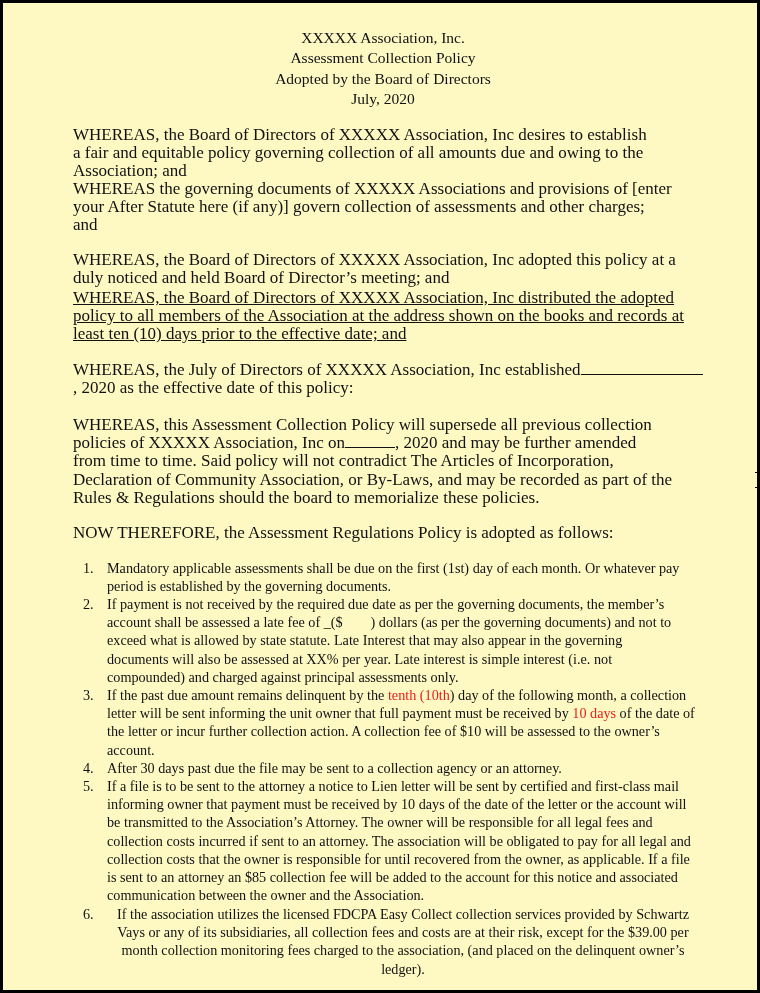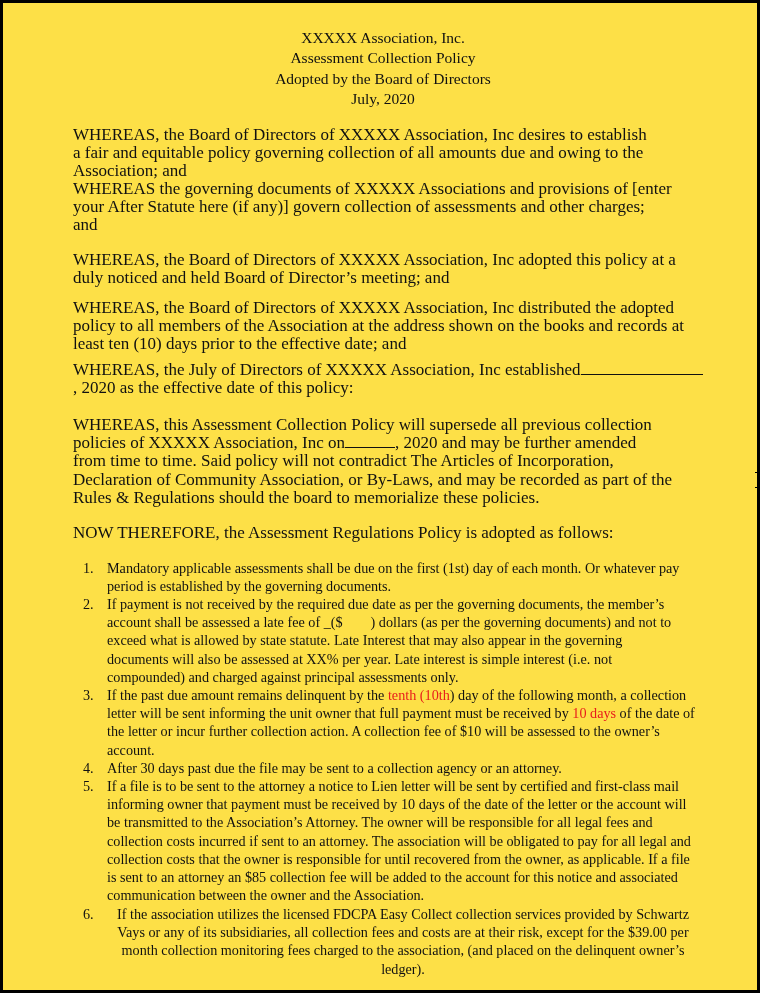--- a/index.html
+++ b/index.html
@@ -1,17 +1,17 @@
 <!DOCTYPE html>
 <html><head>
 <meta charset="utf-8">
 <style>
   html,body{margin:0;padding:0;background:#fff;}
   body{width:760px;height:993px;overflow:hidden;position:relative;}
-  .frame{position:absolute;left:0;top:0;width:760px;height:993px;box-sizing:border-box;border:3px solid #000;border-bottom-width:3px;background:#fde047;}
+  .frame{position:absolute;left:0;top:0;width:760px;height:993px;box-sizing:border-box;border:3px solid #000;border-bottom-width:3px;background:#fef9c3;}
   .hdr{position:absolute;left:0;width:760px;text-align:center;font-family:"Liberation Serif",serif;font-size:15.5px;color:#111;}
   .p{position:absolute;left:70px;width:640px;font-family:"Liberation Serif",serif;font-size:17px;color:#111;line-height:18.2px;}
   .red{color:#e81c1c;}
   .blank{display:inline-block;border-bottom:1px solid #111;height:12px;vertical-align:baseline;}
   .li{position:absolute;left:70px;width:640px;font-family:"Liberation Serif",serif;font-size:14.2px;color:#111;line-height:18.2px;}
   .li .num{position:absolute;left:10px;top:0;}
   .li .body{position:absolute;left:34px;top:0;width:600px;}
   .cursor{position:absolute;left:752px;top:469px;width:7px;height:16px;}
 </style>
 </head>
@@ -20,21 +20,21 @@
 <div class="frame">
 
   <div class="hdr t" style="top:26px;">XXXXX Association, Inc.</div>
   <div class="hdr" style="top:46px;">Assessment Collection Policy</div>
   <div class="hdr" style="top:67px;">Adopted by the Board of Directors</div>
   <div class="hdr" style="top:87px;">July, 2020</div>
 
   <div class="p" style="top:123px;width:580px;">WHEREAS, the Board of Directors of XXXXX Association, Inc desires to establish a fair and equitable policy governing collection of all amounts due and owing to the Association; and</div>
   <div class="p" style="top:177px;width:600px;"> WHEREAS the governing documents of XXXXX Associations and provisions of [enter your After Statute here (if any)] govern collection of assessments and other charges; and</div>
   <div class="p" style="top:248px;width:610px;">WHEREAS, the Board of Directors of XXXXX Association, Inc adopted this policy at a duly noticed and held Board of Director’s meeting; and</div>
-  <div class="p" style="top:296px;width:625px;">WHEREAS, the Board of Directors of XXXXX Association, Inc distributed the adopted policy to all members of the Association at the address shown on the books and records at least ten (10) days prior to the effective date; and</div>
+  <div class="p" style="top:286px;width:625px;text-decoration:underline;">WHEREAS, the Board of Directors of XXXXX Association, Inc distributed the adopted policy to all members of the Association at the address shown on the books and records at least ten (10) days prior to the effective date; and</div>
   <div class="p" style="top:358px;width:630px;">
     <span>WHEREAS, the July of Directors of XXXXX Association, Inc established</span><span class="blank" style="width:122px;"></span><span>, 2020 as the effective date of this policy:</span>
   </div>
   <div class="p" style="top:413px;width:600px;">
     <span>WHEREAS, this Assessment Collection Policy will supersede all previous collection policies of XXXXX Association, Inc on</span><span class="blank" style="width:50px;"></span><span>, 2020 and may be further amended from time to time. Said policy will not contradict The Articles of Incorporation, Declaration of Community Association, or By-Laws, and may be recorded as part of the Rules &amp; Regulations should the board to memorialize these policies.</span>
   </div>
   <div class="p" style="top:521px;">NOW THEREFORE, the Assessment Regulations Policy is adopted as follows:</div>
 
   <div class="li" style="top:556px;">
     <span class="num">1.</span>

